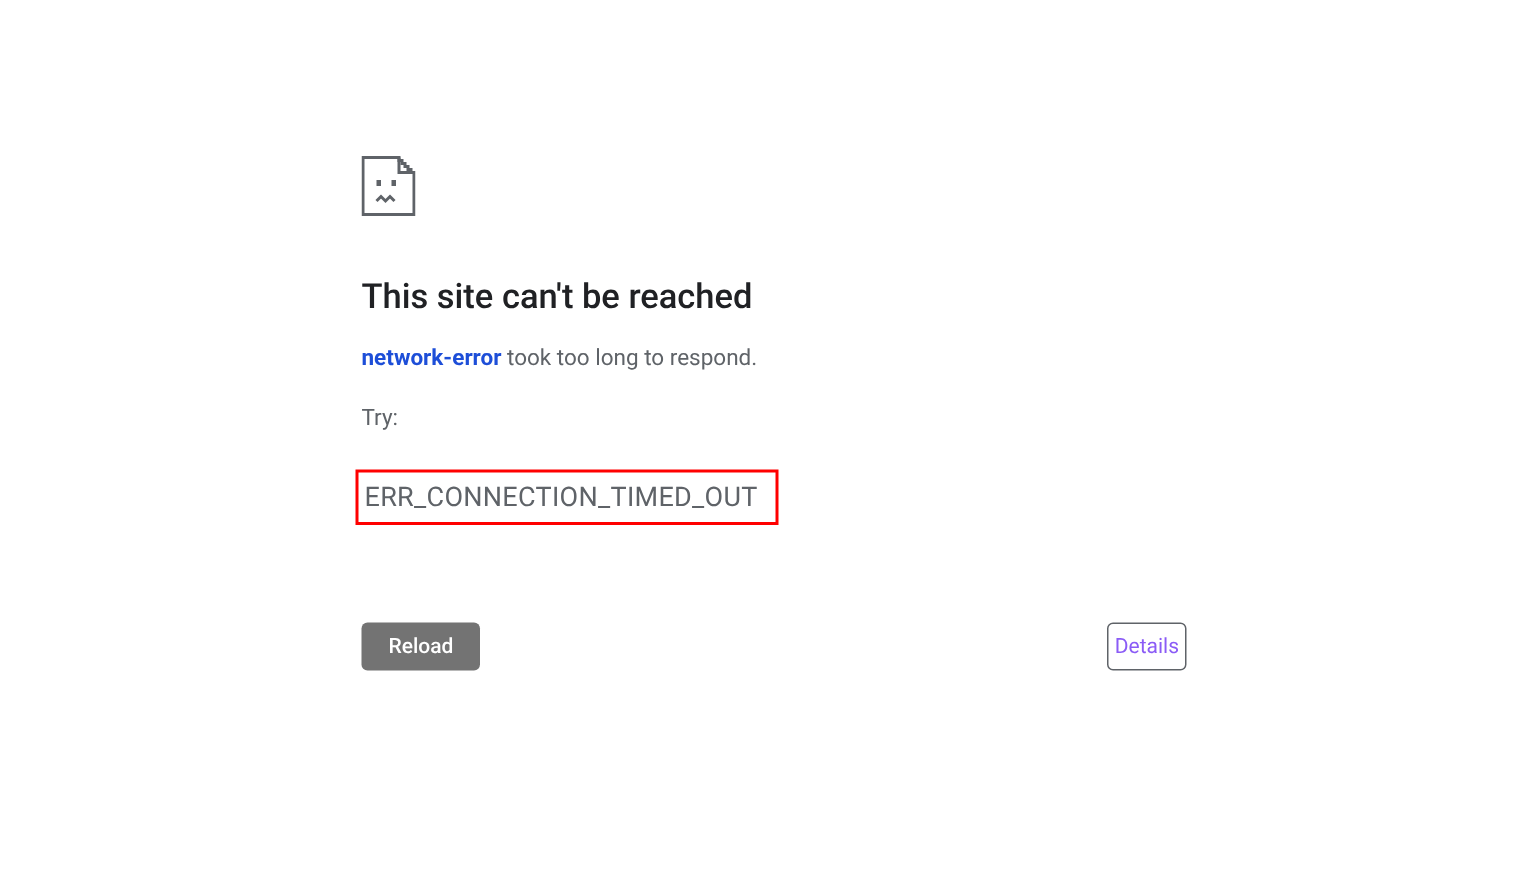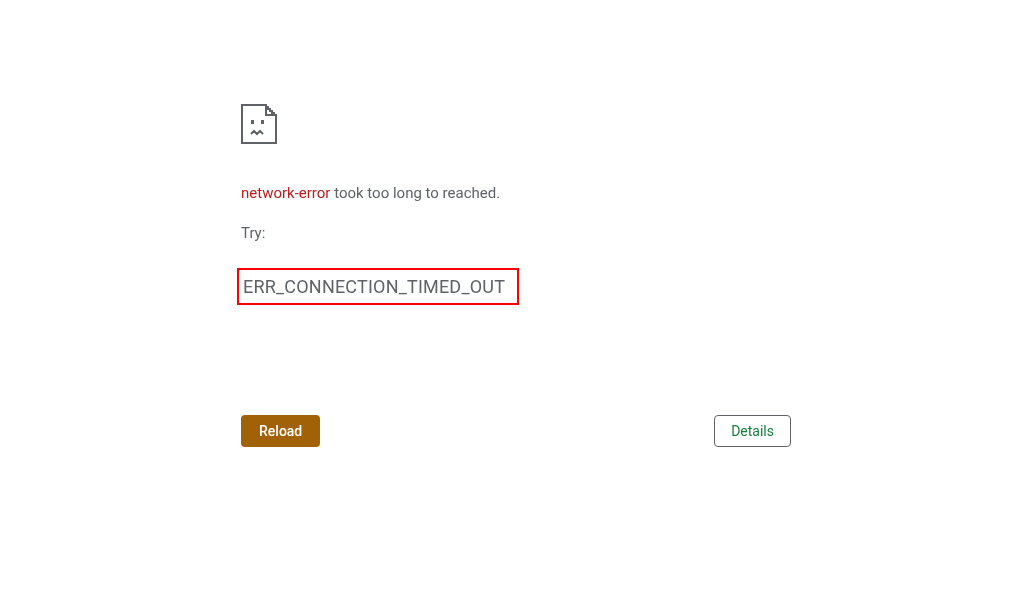--- a/index.html
+++ b/index.html
@@ -31,22 +31,22 @@
       font-weight: 500;
       color: #202124;
       margin-bottom: 18px;
     }
     .subtitle {
       font-size: 15px;
       color: #5f6368;
       margin-bottom: 22px;
     }
     .subtitle strong {
-      color: #b91c1c;
-      font-weight: 400;
+      color: #1d4ed8;
+      font-weight: 700;
     }
     .try-label {
       font-size: 15px;
       color: #5f6368;
       margin-bottom: 22px;
     }
     .suggestions {
       list-style: disc;
       padding-left: 36px;
       margin-bottom: 18px;
@@ -75,58 +75,59 @@
     .button-row {
       position: absolute;
       left: 241px;
       top: 415px;
       width: 550px;
       display: flex;
       justify-content: space-between;
       align-items: center;
     }
     .btn-reload {
-      background: #a16207;
+      background: #737373;
       color: #ffffff;
       border: none;
       border-radius: 4px;
       padding: 8px 18px;
       font-size: 14px;
       font-weight: 500;
       cursor: pointer;
       font-family: inherit;
     }
     .btn-details {
       background: #ffffff;
-      color: #15803d;
+      color: #8b5cf6;
       border: 1px solid #5f6368;
       border-radius: 4px;
-      padding: 7px 16px;
+      padding: 7px 4px;
       font-size: 14px;
       cursor: pointer;
       font-family: inherit;
     }
   </style>
 </head>
 <body>
 
 <div class="container">
   <div class="icon-frown">
     <svg viewBox="0 0 36 40" width="36" height="40">
       <path d="M1 1 L25 1 L25 3 L27 3 L27 5 L29 5 L29 7 L31 7 L31 9 L33 9 L33 11 L35 11 L35 39 L1 39 Z" fill="none" stroke="#5f6368" stroke-width="2"></path>
       <path d="M25 1 L25 11 L35 11" fill="none" stroke="#5f6368" stroke-width="2"></path>
       <rect x="10" y="16" width="3" height="4" fill="#5f6368"></rect>
       <rect x="20" y="16" width="3" height="4" fill="#5f6368"></rect>
       <path d="M10 30 L13 27 L16 30 L19 27 L22 30" fill="none" stroke="#5f6368" stroke-width="2"></path>
     </svg>
   </div>
 
+  <h1 class="title">This site can't be reached</h1>
 
   <p class="subtitle">
-    <strong>network-error</strong><span> took too long to reached.</span>
+    <strong>network-error</strong><span> took too long to respond.</span>
   </p>
 
   <div class="try-label">Try:</div>
 
   <div class="error-code-wrap">
     <div class="error-code">ERR_CONNECTION_TIMED_OUT</div>
   </div>
 </div>
 
 <div class="button-row">

